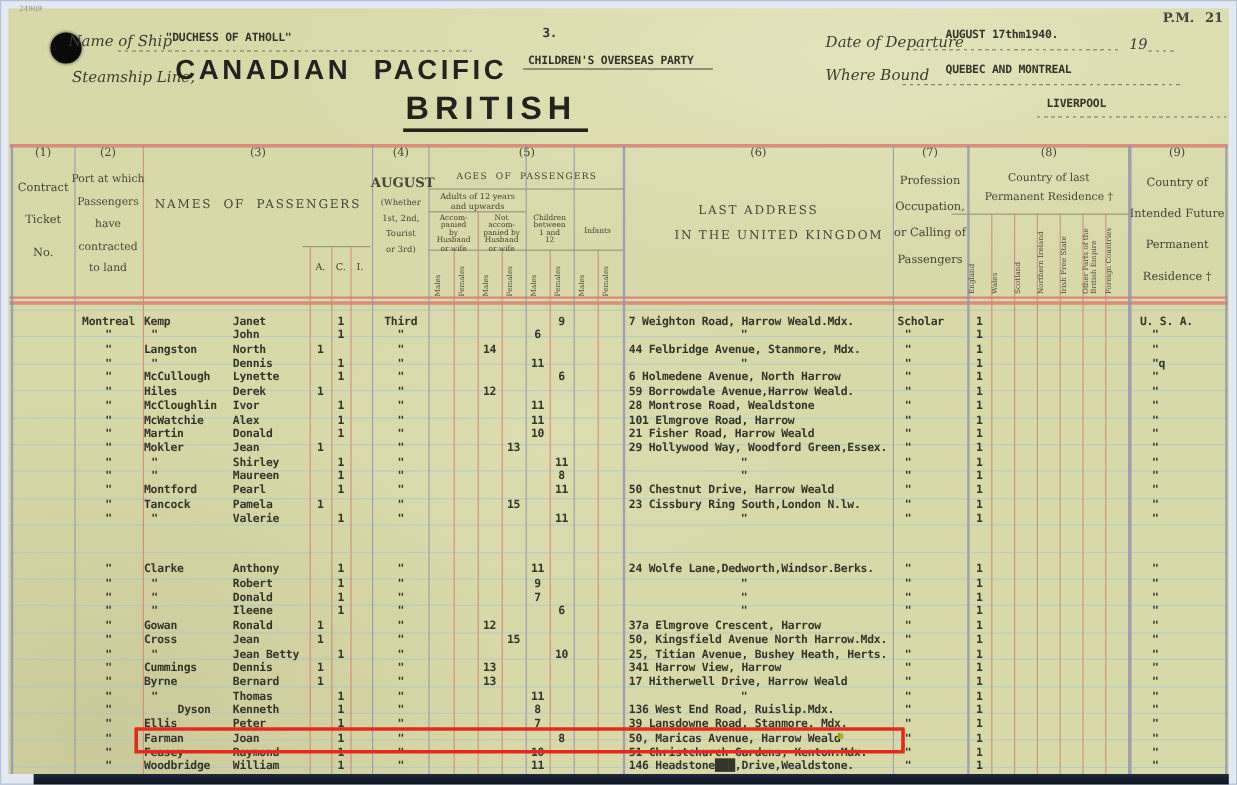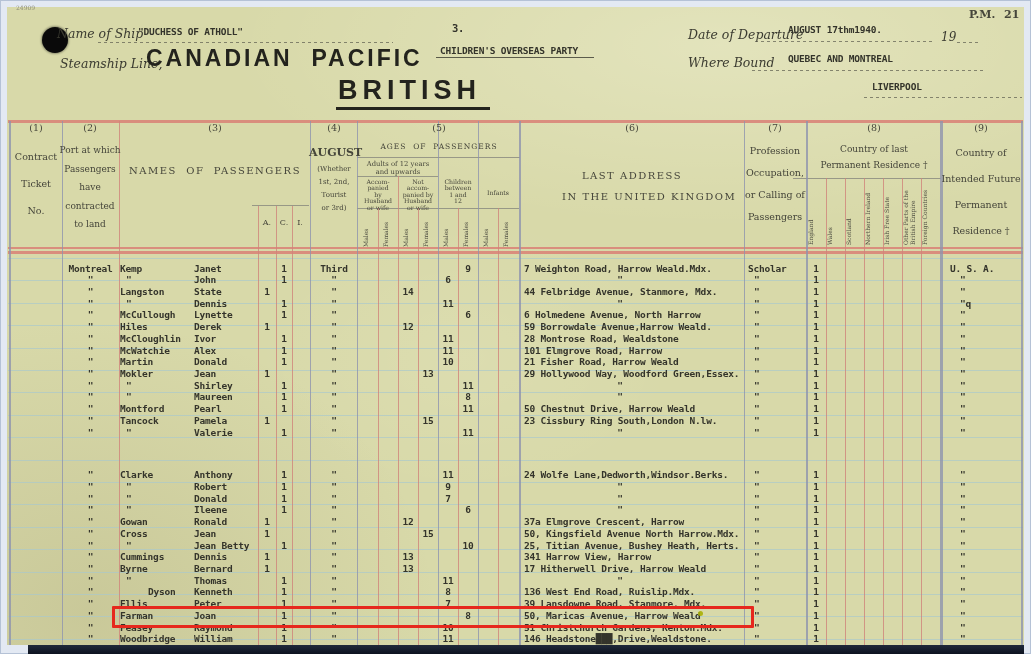--- a/index.html
+++ b/index.html
@@ -215,21 +215,21 @@
           <span class="tw" style="position: absolute; left: 310px; top: 0px; width: 48px; text-align: center;">"</span>
           <span class="tw" style="position: absolute; left: 437px; top: 0px; width: 22px; text-align: center;">6</span>
           <span class="tw" style="position: absolute; left: 600px; top: 0px; width: 40px; text-align: center;">"</span>
           <span class="tw" style="position: absolute; left: 754px; top: 0px;">"</span>
           <span class="tw" style="position: absolute; left: 806px; top: 0px; width: 20px; text-align: center;">1</span>
           <span class="tw" style="position: absolute; left: 960px; top: 0px;">"</span>
         </div>
         <div style="position: absolute; left: 0px; top: 285.94px; width: 1031px; height: 12px;">
           <span class="tw" style="position: absolute; left: 62px; top: 0px; width: 57px; text-align: center;">"</span>
           <span class="tw" style="position: absolute; left: 120px; top: 0px;">Langston</span>
-          <span class="tw" style="position: absolute; left: 194px; top: 0px;">State</span>
+          <span class="tw" style="position: absolute; left: 194px; top: 0px;">North</span>
           <span class="tw" style="position: absolute; left: 258px; top: 0px; width: 18px; text-align: center;">1</span>
           <span class="tw" style="position: absolute; left: 310px; top: 0px; width: 48px; text-align: center;">"</span>
           <span class="tw" style="position: absolute; left: 397px; top: 0px; width: 22px; text-align: center;">14</span>
           <span class="tw" style="position: absolute; left: 524px; top: 0px;">44 Felbridge Avenue, Stanmore, Mdx.</span>
           <span class="tw" style="position: absolute; left: 754px; top: 0px;">"</span>
           <span class="tw" style="position: absolute; left: 806px; top: 0px; width: 20px; text-align: center;">1</span>
           <span class="tw" style="position: absolute; left: 960px; top: 0px;">"</span>
         </div>
         <div style="position: absolute; left: 0px; top: 297.66px; width: 1031px; height: 12px;">
           <span class="tw" style="position: absolute; left: 62px; top: 0px; width: 57px; text-align: center;">"</span>

